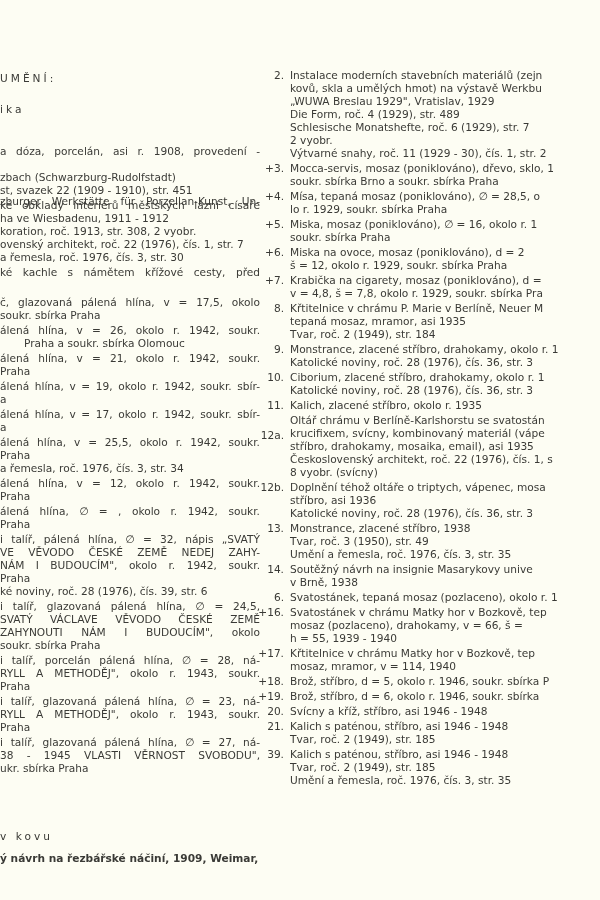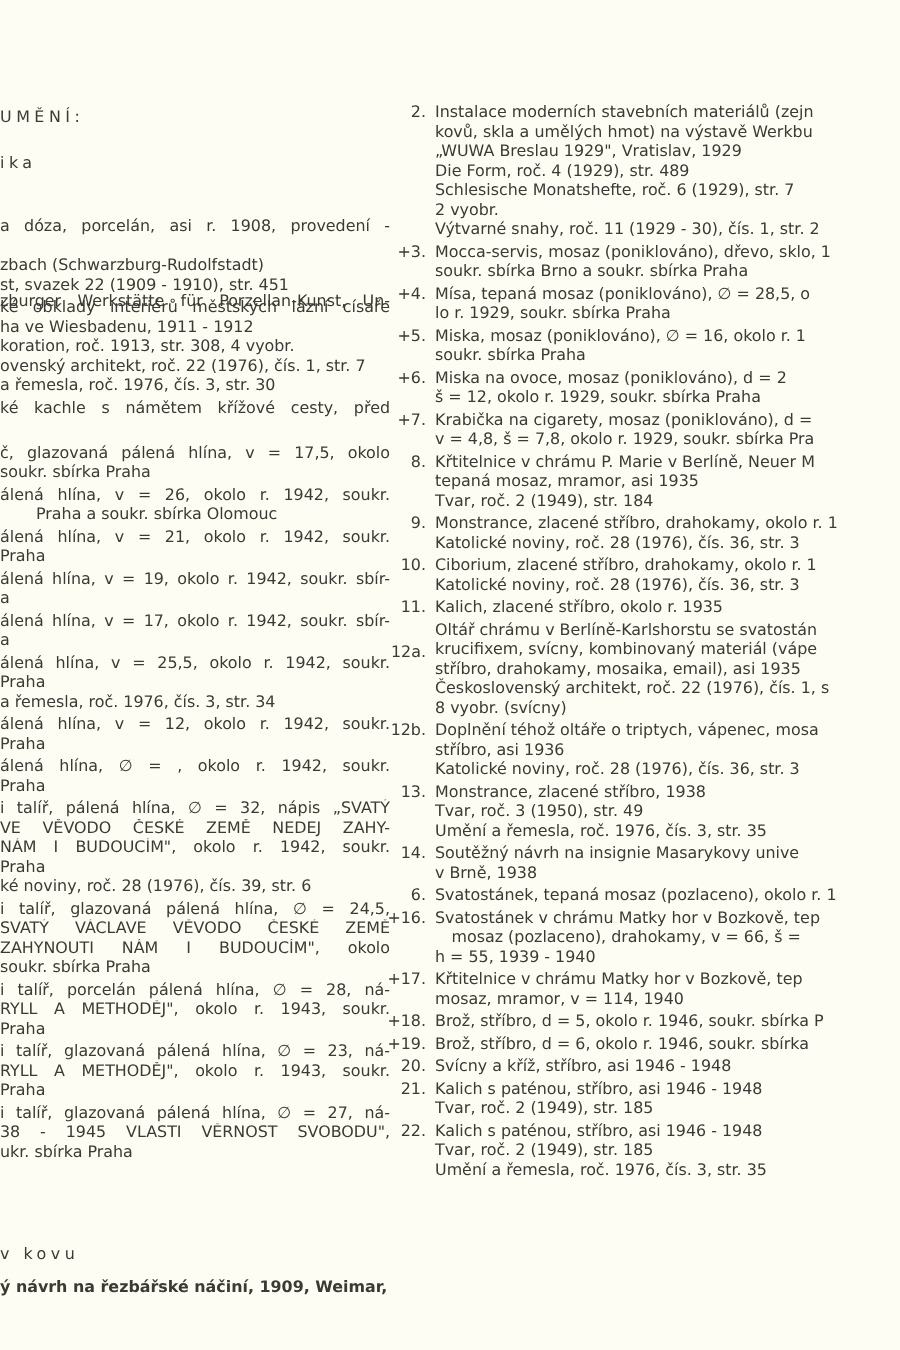--- a/index.html
+++ b/index.html
@@ -28,21 +28,21 @@
   <div class="col left" id="leftcol">
     <div class="line spaced" style="top:72px;left:8px;">UMĚNÍ:</div>
     <div class="line spaced" style="top:103px;left:8px;">ika</div>
     <div class="line spaced" style="top:830px;left:8px;">v kovu</div>
   <div class="line just" style="top: 145px; left: 8px; width: 260px; white-space: normal; height: 13px; overflow: hidden;">a dóza, porcelán, asi r. 1908, provedení  -</div>
       <div class="line just" style="top: 158px; left: 8px; width: 260px; white-space: normal; height: 13px; overflow: hidden; margin-top: 37px;">zburger Werkstätte für Porzellan-Kunst, Un-</div>
       <div class="line" style="top: 171px; left: 8px;">zbach (Schwarzburg-Rudolfstadt)</div>
       <div class="line" style="top: 184px; left: 8px;">st, svazek 22 (1909 - 1910), str. 451</div>
       <div class="line just" style="top: 199px; left: 8px; width: 260px; white-space: normal; height: 13px; overflow: hidden;">ké obklady interiérů městských lázní císaře</div>
       <div class="line" style="top: 212px; left: 8px;">ha ve Wiesbadenu, 1911 - 1912</div>
-      <div class="line" style="top: 225px; left: 8px;">koration, roč. 1913, str. 308, 4 vyobr.</div>
+      <div class="line" style="top: 225px; left: 8px;">koration, roč. 1913, str. 308, 2 vyobr.</div>
       <div class="line" style="top: 238px; left: 8px;">ovenský architekt, roč. 22 (1976), čís. 1, str. 7</div>
       <div class="line" style="top: 251px; left: 8px;">a řemesla, roč. 1976, čís. 3, str. 30</div>
       <div class="line just" style="top: 266px; left: 8px; width: 260px; white-space: normal; height: 13px; overflow: hidden;">ké kachle s námětem křížové cesty, před</div>
       <div class="line just" style="top: 296px; left: 8px; width: 260px; white-space: normal; height: 13px; overflow: hidden;">č, glazovaná pálená hlína, v = 17,5, okolo</div>
       <div class="line" style="top: 309px; left: 8px;">soukr. sbírka Praha</div>
       <div class="line just" style="top: 324px; left: 8px; width: 260px; white-space: normal; height: 13px; overflow: hidden;">álená hlína, v = 26, okolo r. 1942, soukr.</div>
       <div class="line" style="top: 337px; left: 8px; margin-left: 24px;">Praha a soukr. sbírka Olomouc</div>
       <div class="line just" style="top: 352px; left: 8px; width: 260px; white-space: normal; height: 13px; overflow: hidden;">álená hlína, v = 21, okolo r. 1942, soukr.</div>
       <div class="line" style="top: 365px; left: 8px;">Praha</div>
       <div class="line just" style="top: 380px; left: 8px; width: 260px; white-space: normal; height: 13px; overflow: hidden;">álená hlína, v = 19, okolo r. 1942, soukr. sbír-</div>
@@ -126,32 +126,32 @@
       <div class="line" style="top: 522px; left: 13px;">Monstrance, zlacené stříbro, 1938</div>
       <div class="line" style="top: 535px; left: 13px;">Tvar, roč. 3 (1950), str. 49</div>
       <div class="line" style="top: 548px; left: 13px;">Umění a řemesla, roč. 1976, čís. 3, str. 35</div>
       <div class="num" style="top: 563px; left: -30px; width: 37px;">14.</div>
       <div class="line" style="top: 563px; left: 13px;">Soutěžný návrh na insignie Masarykovy unive</div>
       <div class="line" style="top: 576px; left: 13px;">v Brně, 1938</div>
       <div class="num" style="top: 591px; left: -30px; width: 37px;">6.</div>
       <div class="line" style="top: 591px; left: 13px;">Svatostánek, tepaná mosaz (pozlaceno), okolo r. 1</div>
       <div class="num" style="top: 606px; left: -30px; width: 37px;">+16.</div>
       <div class="line" style="top: 606px; left: 13px;">Svatostánek v chrámu Matky hor v Bozkově, tep</div>
-      <div class="line" style="top: 619px; left: 13px; margin-left: 11px;">mosaz (pozlaceno), drahokamy, v = 66, š = </div>
+      <div class="line" style="top: 619px; left: 13px;">mosaz (pozlaceno), drahokamy, v = 66, š = </div>
       <div class="line" style="top: 632px; left: 13px;">h = 55, 1939 - 1940</div>
       <div class="num" style="top: 647px; left: -30px; width: 37px;">+17.</div>
       <div class="line" style="top: 647px; left: 13px;">Křtitelnice v chrámu Matky hor v Bozkově, tep</div>
       <div class="line" style="top: 660px; left: 13px;">mosaz, mramor, v = 114, 1940</div>
       <div class="num" style="top: 675px; left: -30px; width: 37px;">+18.</div>
       <div class="line" style="top: 675px; left: 13px;">Brož, stříbro, d = 5, okolo r. 1946, soukr. sbírka P</div>
       <div class="num" style="top: 690px; left: -30px; width: 37px;">+19.</div>
       <div class="line" style="top: 690px; left: 13px;">Brož, stříbro, d = 6, okolo r. 1946, soukr. sbírka </div>
       <div class="num" style="top: 705px; left: -30px; width: 37px;">20.</div>
       <div class="line" style="top: 705px; left: 13px;">Svícny a kříž, stříbro, asi 1946 - 1948</div>
       <div class="num" style="top: 720px; left: -30px; width: 37px;">21.</div>
       <div class="line" style="top: 720px; left: 13px;">Kalich s paténou, stříbro, asi 1946 - 1948</div>
       <div class="line" style="top: 733px; left: 13px;">Tvar, roč. 2 (1949), str. 185</div>
-      <div class="num" style="top: 748px; left: -30px; width: 37px;">22.</div>
+      <div class="num" style="top: 748px; left: -30px; width: 37px;">39.</div>
       <div class="line" style="top: 748px; left: 13px;">Kalich s paténou, stříbro, asi 1946 - 1948</div>
       <div class="line" style="top: 761px; left: 13px;">Tvar, roč. 2 (1949), str. 185</div>
       <div class="line" style="top: 774px; left: 13px;">Umění a řemesla, roč. 1976, čís. 3, str. 35</div>
     </div>
 </div>
 
 </body></html>

